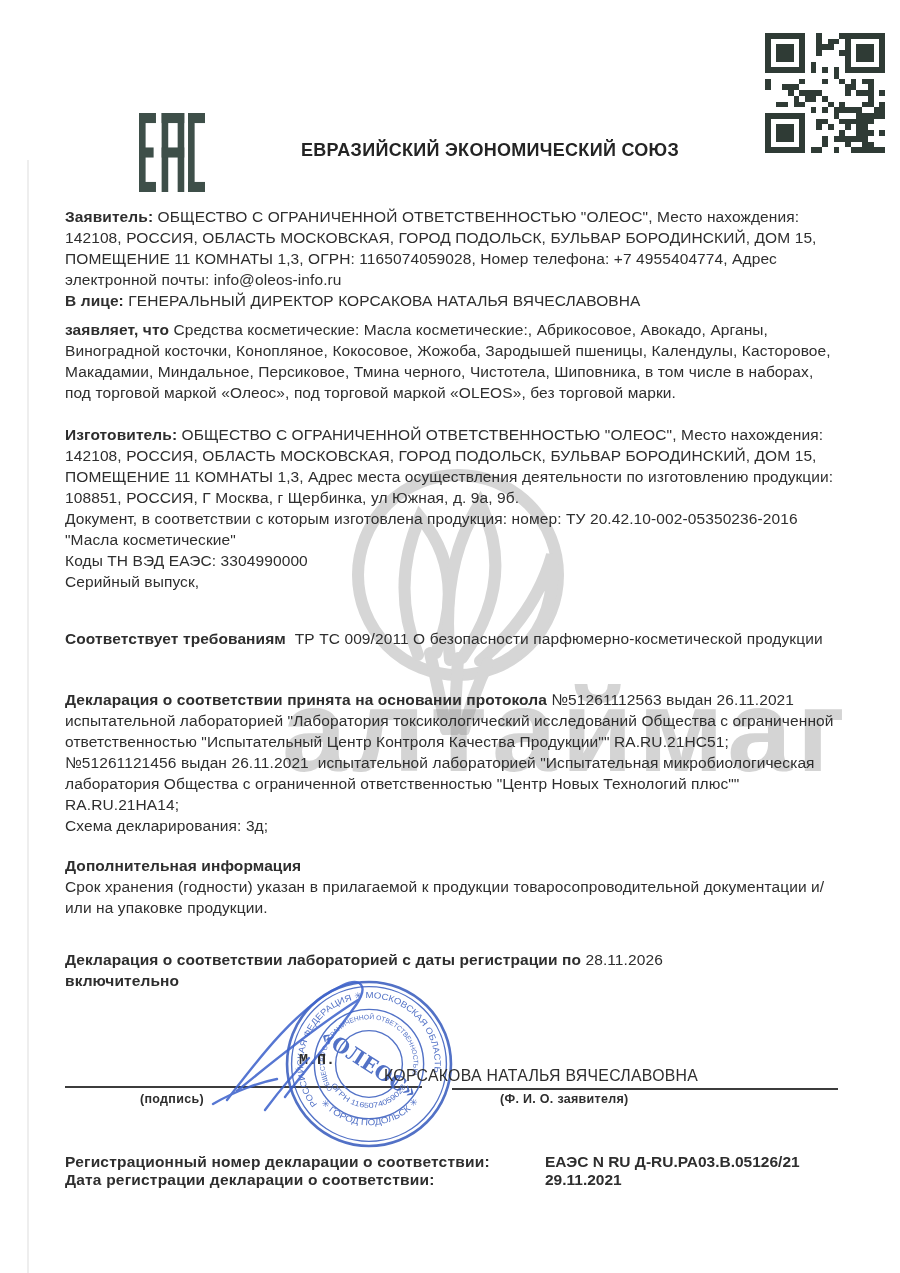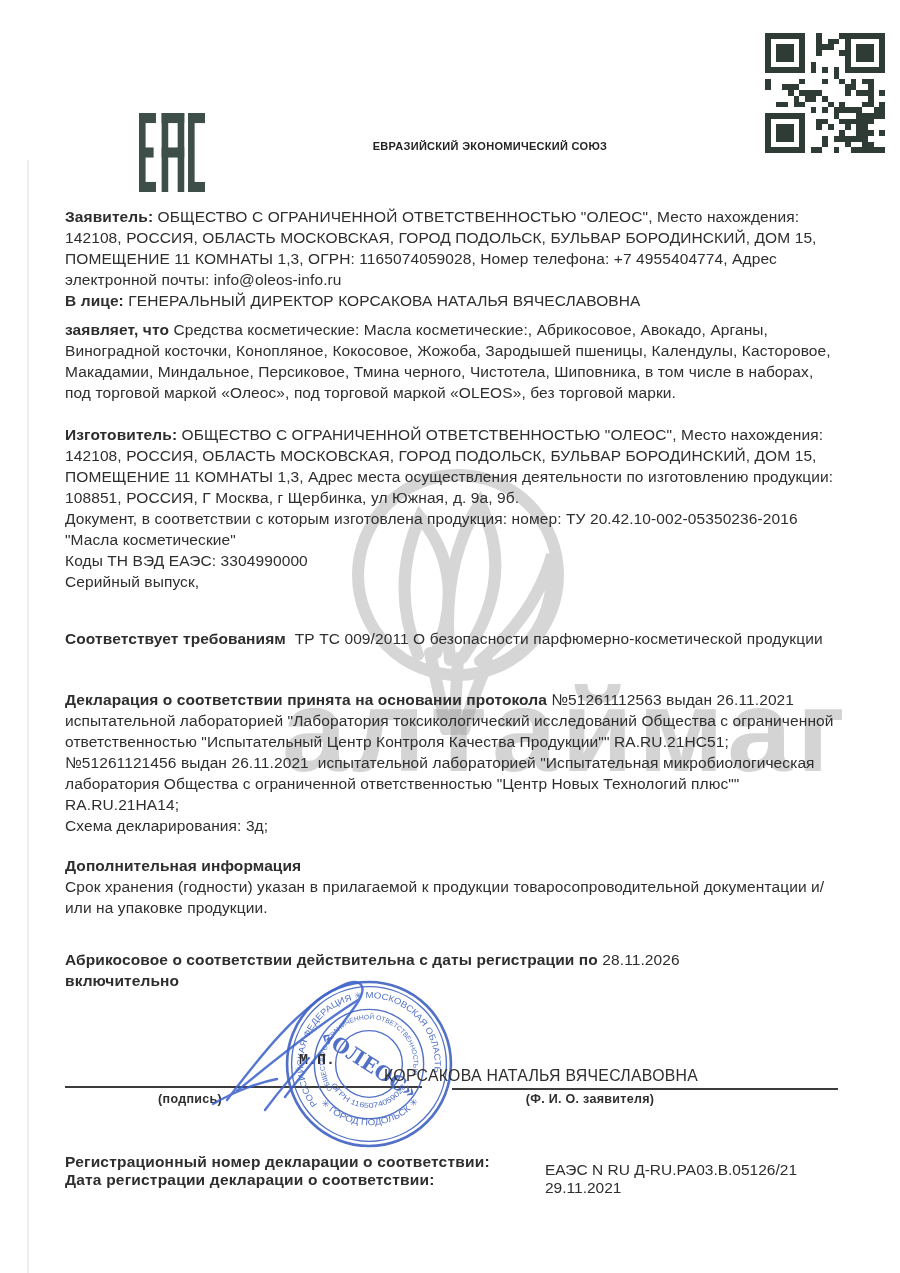--- a/index.html
+++ b/index.html
@@ -6,48 +6,48 @@
   .page{position:relative;width:900px;height:1273px;background:#ffffff;overflow:hidden;
         font-family:"Liberation Sans",sans-serif;color:#2e2e2e;}
   
   .scanline{position:absolute;left:27px;top:160px;width:2px;height:1113px;background:#e3e3e3;opacity:.6;}
   
   .eac{position:absolute;left:139px;top:113px;width:66px;height:79px;}
   .qr{position:absolute;left:765px;top:33px;width:120px;height:120px;}
   .qr svg{width:100%;height:100%;shape-rendering:crispEdges;}
   
   .title{position:absolute;left:90px;width:800px;text-align:center;font-weight:700;
-         font-size:11px;letter-spacing:.3px;color:#242424;z-index:2;}
+         font-size:18px;letter-spacing:.3px;color:#242424;z-index:2;}
   .t1{top:140px;} .t2{top:171px;}
   
   .para{position:absolute;left:65px;width:774px;font-size:15.5px;line-height:21px;
         letter-spacing:.1px;z-index:2;}
   .para span.b{font-weight:700;}
   
   .wm-leaf{position:absolute;left:340px;top:455px;width:240px;height:280px;z-index:1;}
   .wm-brand{position:absolute;left:50px;top:664px;width:800px;text-align:right;
             font-size:116px;font-weight:700;letter-spacing:5px;color:#8f8f8f;opacity:.38;z-index:1;white-space:nowrap;}
   .wm-tag{position:absolute;left:315px;top:786px;font-size:36px;font-weight:400;
           letter-spacing:1px;color:#a8a8a8;opacity:.75;z-index:1;white-space:nowrap;}
   
   .sigline{position:absolute;height:2px;background:#3c3c3c;z-index:1;}
   .sigline.left{left:65px;top:1086px;width:357px;}
   .sigline.right{left:452px;top:1088px;width:386px;}
   .mp{position:absolute;left:299px;top:1052px;font-size:15px;font-weight:700;z-index:4;font-family:Liberation Mono, monospace;}
   .fio{position:absolute;left:384px;top:1067px;font-size:15.8px;letter-spacing:.3px;z-index:4;}
   .small-label{position:absolute;font-size:12.5px;font-weight:700;letter-spacing:.3px;
-               text-align:center;z-index:4;}
+               text-align:left;z-index:4;}
   .lbl-sign{left:140px;top:1092px;width:100px;}
   .lbl-fio{left:500px;top:1092px;width:180px;}
   .stamp{position:absolute;left:283px;top:978px;width:172px;height:172px;opacity:.92;z-index:3;}
   .signature{position:absolute;left:205px;top:970px;width:215px;height:160px;z-index:5;}
   
   .frow{position:absolute;left:65px;width:790px;font-size:15.5px;z-index:2;}
   .frow .lab{font-weight:700;letter-spacing:.2px;}
-  .frow .val{position:absolute;left:480px;top:8px;font-weight:400;}
+  .frow .val{position:absolute;left:480px;top:0;font-weight:700;}
   .r1{top:1140px;margin-top:13px;} .r2{top:1171px;}
 </style>
 </head>
 <body>
 
 <div class="page">
 
   <div class="scanline"></div>
 
   <svg class="eac" viewBox="0 0 140 110" preserveAspectRatio="none" aria-hidden="true">
@@ -86,21 +86,21 @@
     </g>
   </svg>
   <div class="wm-brand">алтаймаг</div>
 
   <div class="para" style="top:206px"><span class="b">Заявитель: </span><span>ОБЩЕСТВО С ОГРАНИЧЕННОЙ ОТВЕТСТВЕННОСТЬЮ "ОЛЕОС", Место нахождения: 142108, РОССИЯ, ОБЛАСТЬ МОСКОВСКАЯ, ГОРОД ПОДОЛЬСК, БУЛЬВАР БОРОДИНСКИЙ, ДОМ 15, ПОМЕЩЕНИЕ 11 КОМНАТЫ 1,3, ОГРН: 1165074059028, Номер телефона: +7 4955404774, Адрес электронной почты: info@oleos-info.ru</span><br><span class="b">В лице: </span><span>ГЕНЕРАЛЬНЫЙ ДИРЕКТОР КОРСАКОВА НАТАЛЬЯ ВЯЧЕСЛАВОВНА</span></div>
   <div class="para" style="top:319px"><span class="b">заявляет, что </span><span>Средства косметические: Масла косметические:, Абрикосовое, Авокадо, Арганы, Виноградной косточки, Конопляное, Кокосовое, Жожоба, Зародышей пшеницы, Календулы, Касторовое, Макадамии, Миндальное, Персиковое, Тмина черного, Чистотела, Шиповника, в том числе в наборах, под торговой маркой «Олеос», под торговой маркой «OLEOS», без торговой марки.</span></div>
   <div class="para" style="top:424px"><span class="b">Изготовитель: </span><span>ОБЩЕСТВО С ОГРАНИЧЕННОЙ ОТВЕТСТВЕННОСТЬЮ "ОЛЕОС", Место нахождения: 142108, РОССИЯ, ОБЛАСТЬ МОСКОВСКАЯ, ГОРОД ПОДОЛЬСК, БУЛЬВАР БОРОДИНСКИЙ, ДОМ 15, ПОМЕЩЕНИЕ 11 КОМНАТЫ 1,3, Адрес места осуществления деятельности по изготовлению продукции: 108851, РОССИЯ, Г Москва, г Щербинка, ул Южная, д. 9а, 9б.</span><br><span>Документ, в соответствии с которым изготовлена продукция: номер: ТУ 20.42.10-002-05350236-2016 "Масла косметические"</span><br><span>Коды ТН ВЭД ЕАЭС: 3304990000</span><br><span>Серийный выпуск,</span></div>
   <div class="para" style="top:628px"><span class="b">Соответствует требованиям</span><span>&nbsp; ТР ТС 009/2011 О безопасности парфюмерно-косметической продукции</span></div>
   <div class="para" style="top:689px"><span class="b">Декларация о соответствии принята на основании протокола </span><span>№51261112563 выдан 26.11.2021&nbsp; испытательной лабораторией "Лаборатория токсикологический исследований Общества с ограниченной ответственностью "Испытательный Центр Контроля Качества Продукции"" RA.RU.21НС51; №51261121456 выдан 26.11.2021&nbsp; испытательной лабораторией "Испытательная микробиологическая лаборатория Общества с ограниченной ответственностью "Центр Новых Технологий плюс"" RA.RU.21НА14;</span><br><span>Схема декларирования: 3д;</span></div>
   <div class="para" style="top:855px"><span class="b">Дополнительная информация</span><br><span>Срок хранения (годности) указан в прилагаемой к продукции товаросопроводительной документации и/или на упаковке продукции.</span></div>
-  <div class="para" style="top:949px"><span class="b">Абрикосовое о соответствии действительна с даты регистрации по </span><span>28.11.2026</span><br><span class="b">включительно</span></div>
+  <div class="para" style="top:949px"><span class="b">Декларация о соответствии лабораторией с даты регистрации по </span><span>28.11.2026</span><br><span class="b">включительно</span></div>
 
   <div class="sigline left"></div>
   <div class="sigline right"></div>
 
   <svg class="stamp" viewBox="0 0 170 170" aria-hidden="true">
     <defs>
       <path id="arcOT" d="M34,125 A65,65 0 1 1 136,125"></path>
       <path id="arcOB" d="M36,122 A63,63 0 0 0 134,122"></path>
       <path id="arcIT" d="M49,110 A44,44 0 1 1 121,110"></path>
       <path id="arcIB" d="M46,102 A42,42 0 0 0 124,102"></path>

